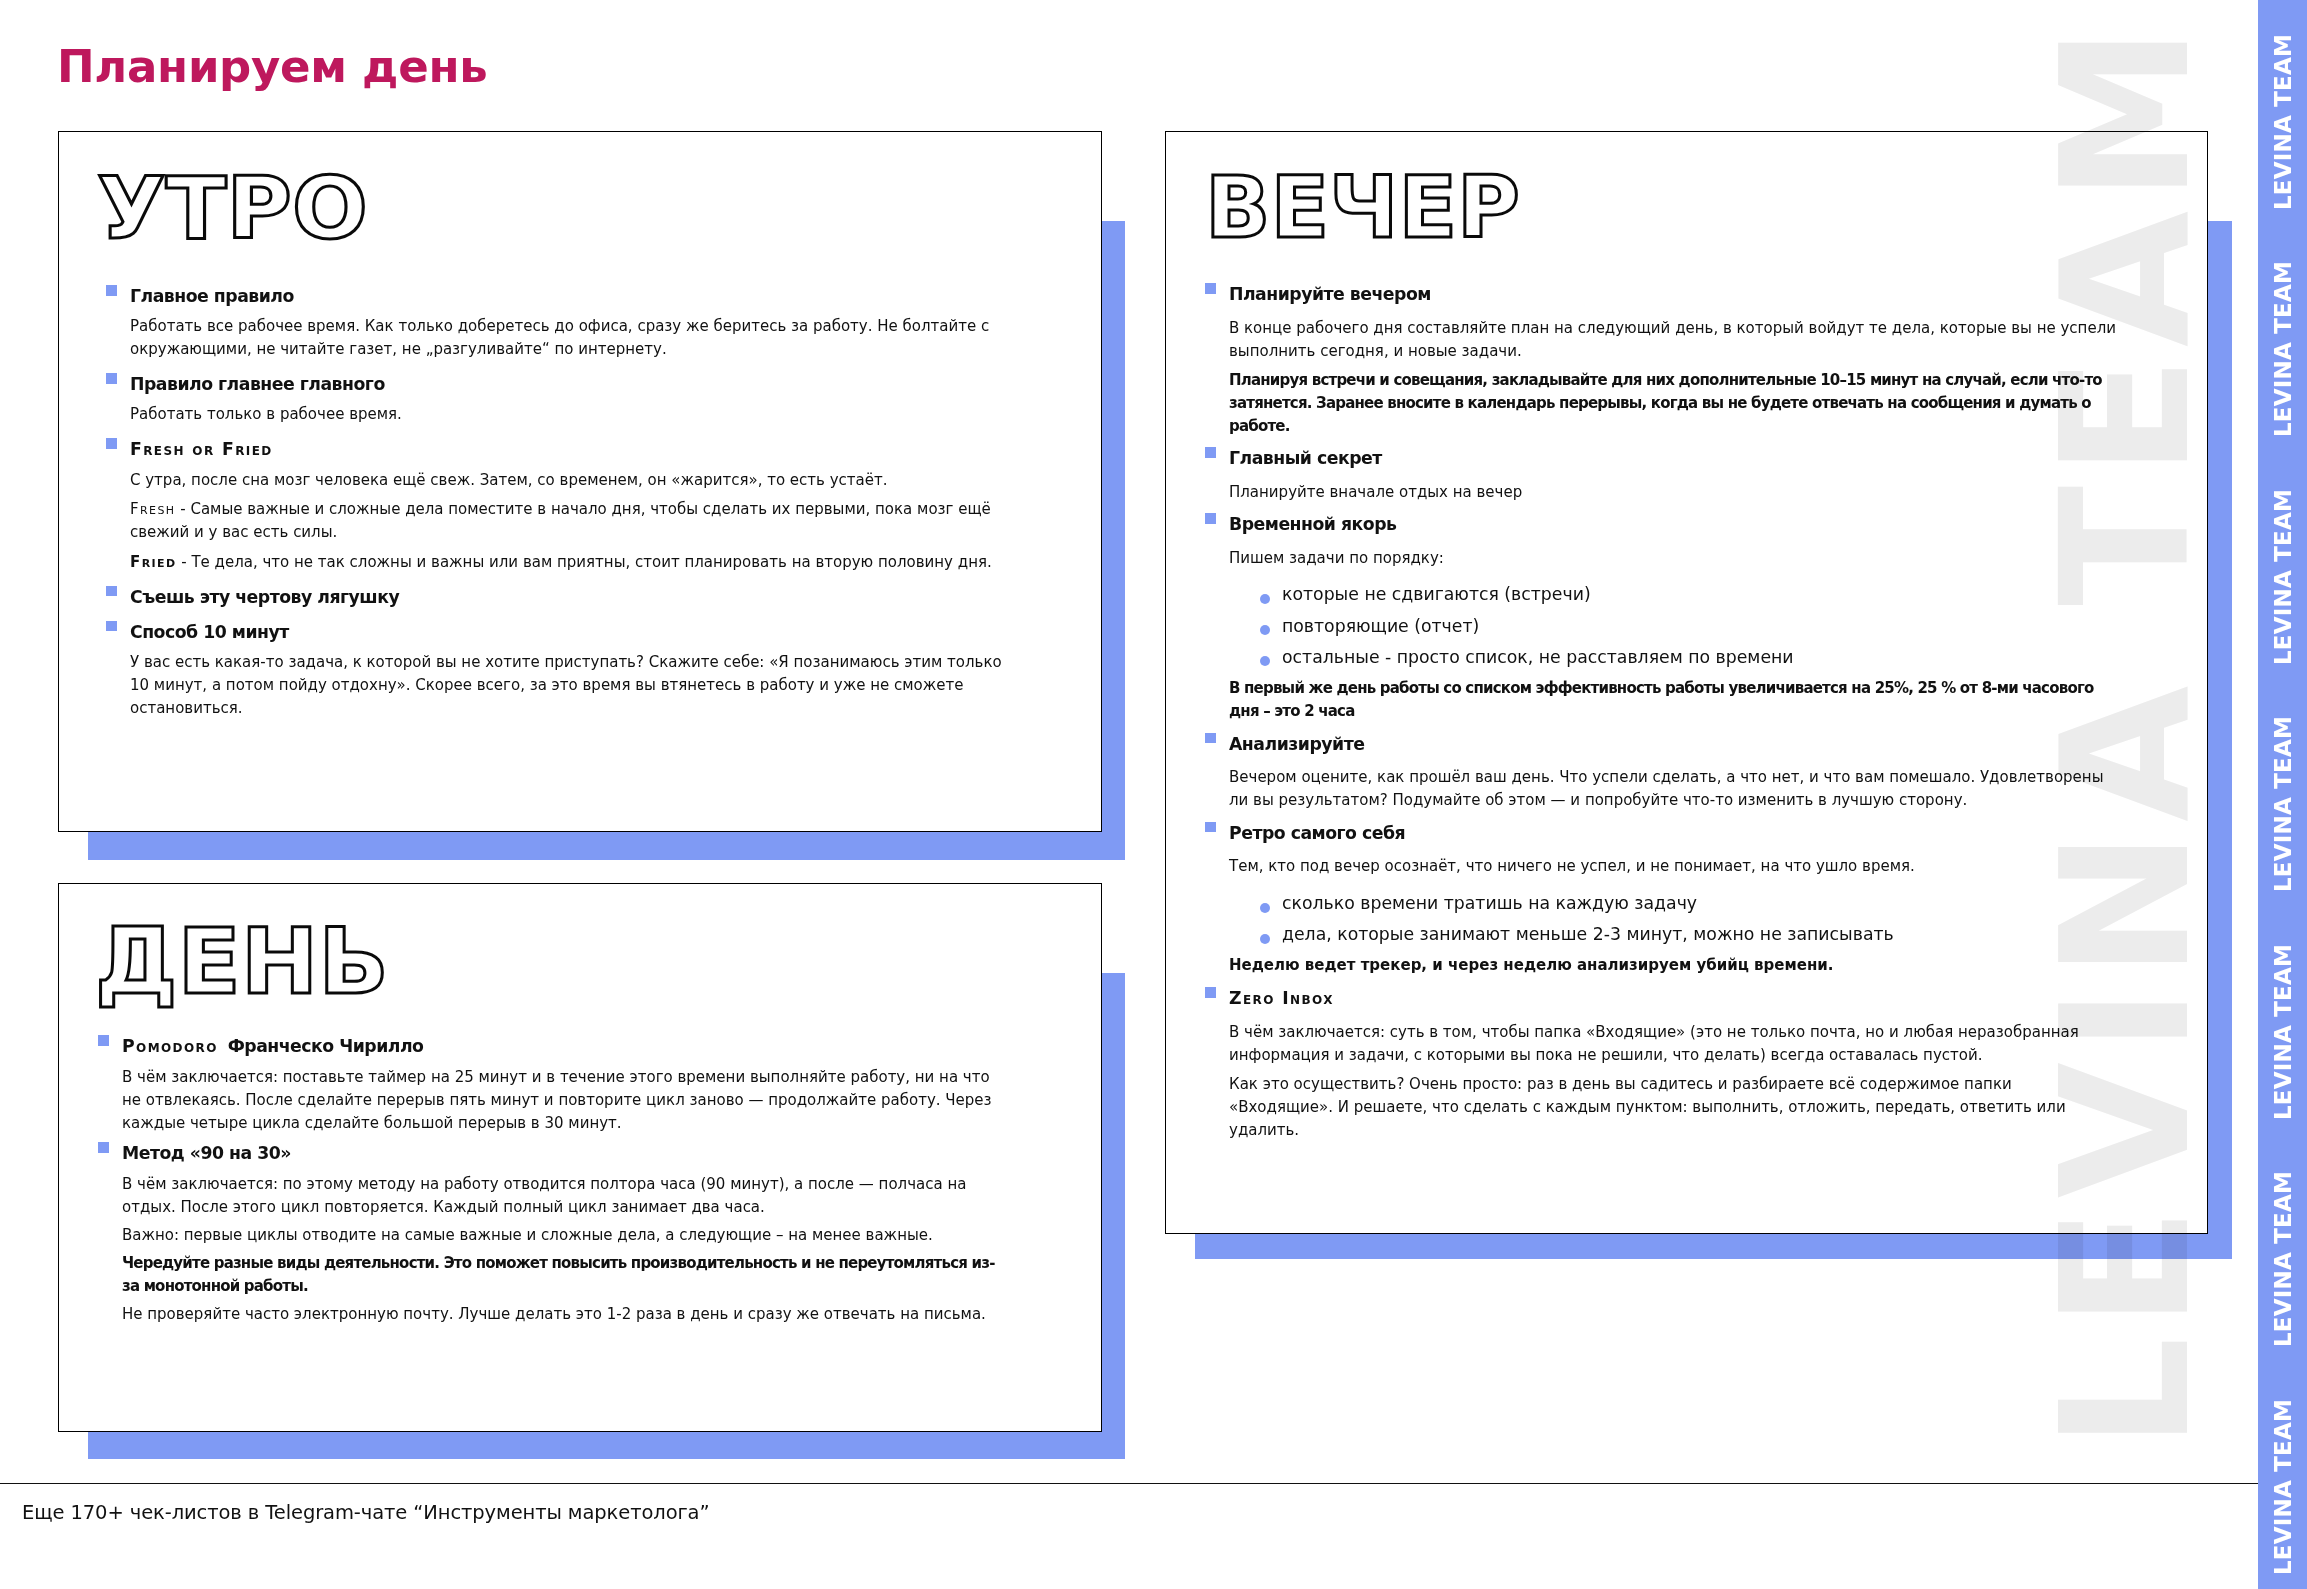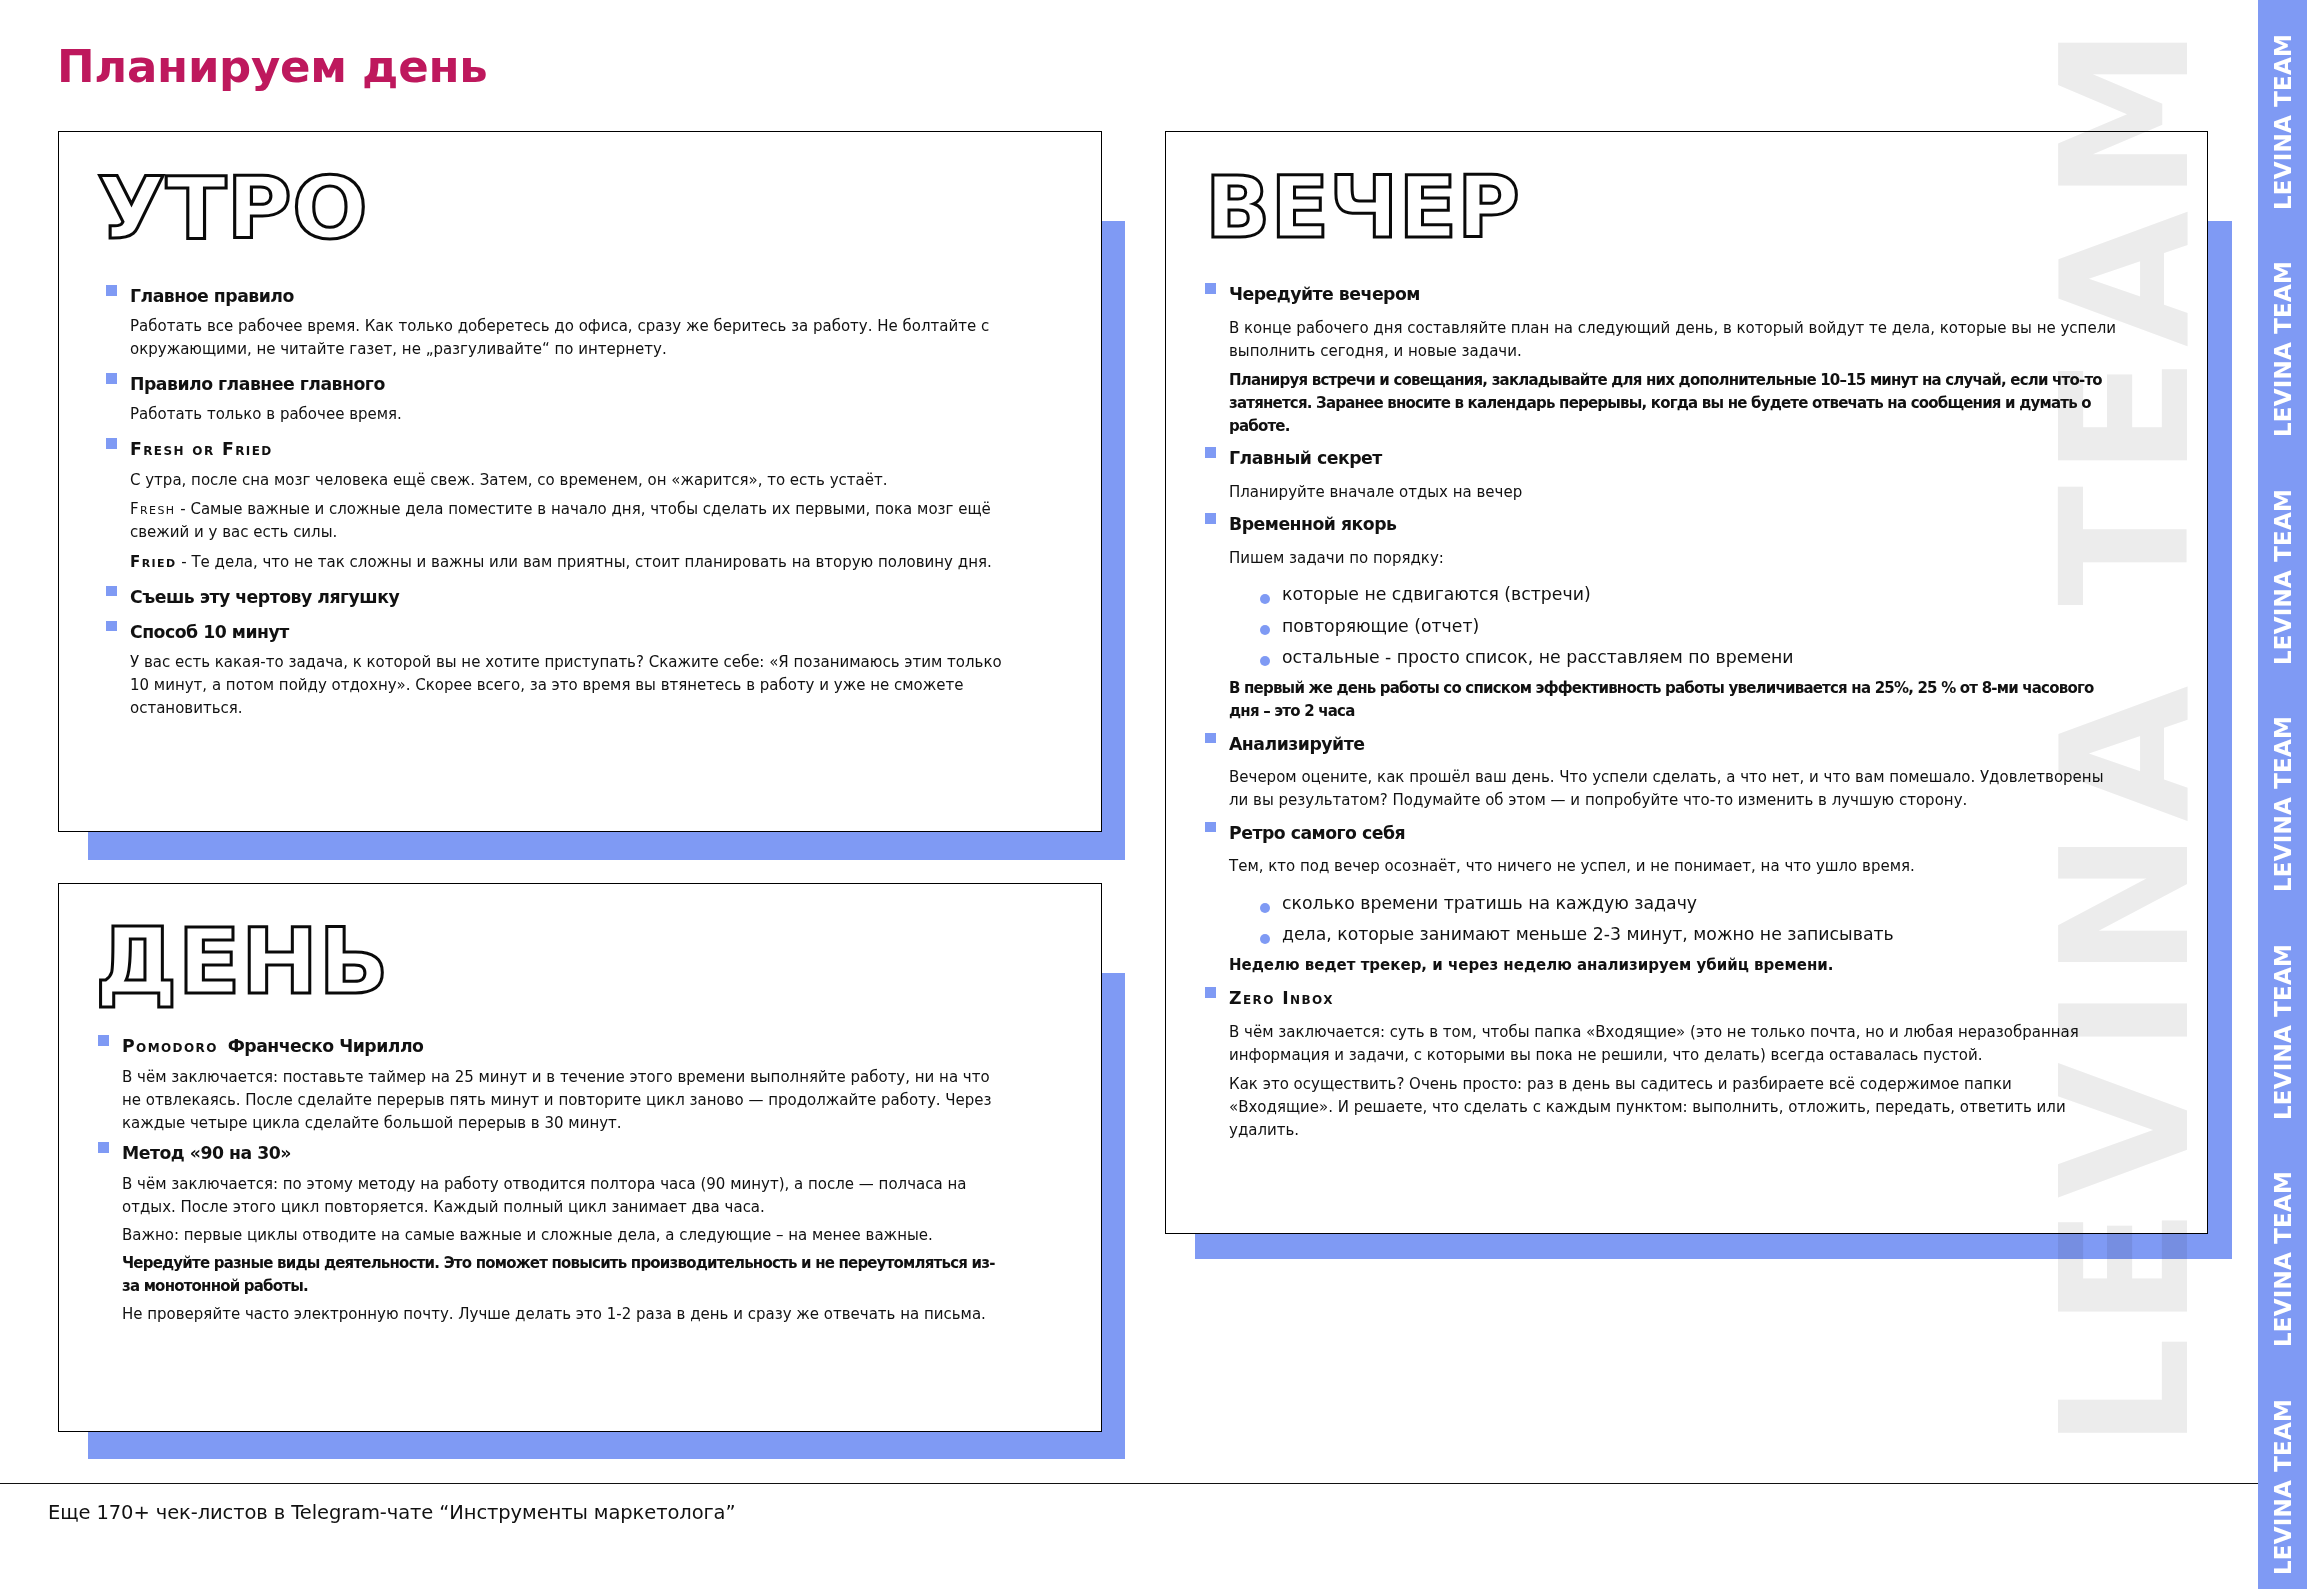--- a/index.html
+++ b/index.html
@@ -47,21 +47,21 @@
   .dotrow + .para{margin-top:var(--gap-after-dot);font-weight:bold;}
   .para.b{font-weight:700;letter-spacing:-0.8px;}
   .sc{font-variant:small-caps;letter-spacing:1.4px;}
   .sc-lead{padding-right:4.3px;}
   .dotrow{font-size:17.3px;line-height:var(--lh);margin:var(--gap-dot) 0 0 0;padding-left:53px;position:relative;}
   .dotrow + .dotrow{margin-top:var(--gap-dot2);}
   .dt{position:absolute;left:31px;top:10.8px;width:10px;height:10px;border-radius:50%;background:var(--accent);}
 
   
   .footrule{position:absolute;left:0;top:1483px;width:2258px;height:1.4px;background:#111;z-index:5;}
-  .footer-text{position:absolute;left:48px;top:1500px;font-size:19.5px;line-height:26px;
+  .footer-text{position:absolute;left:22px;top:1500px;font-size:19.5px;line-height:26px;
                color:#111;margin:0;letter-spacing:-0.1px;z-index:5;}
 </style>
 </head>
 <body>
 
 <div class="page">
   <div class="watermark">LEVINA TEAM</div>
   <h1 class="page-title">Планируем день</h1>
   <div class="shadow" style="left:88px;top:221px;width:1037px;height:639px;"></div>
   <section class="card" style="left:58px;top:131px;width:1044px;height:701px;"></section>
@@ -88,21 +88,21 @@
     <p class="head"><span class="sq"></span><span>Метод «90 на 30»</span></p>
     <p class="para">В чём заключается: по этому методу на работу отводится полтора часа (90 минут), а после — полчаса на отдых. После этого цикл повторяется. Каждый полный цикл занимает два часа.</p>
     <p class="para">Важно: первые циклы отводите на самые важные и сложные дела, а следующие – на менее важные.</p>
     <p class="para b">Чередуйте разные виды деятельности. Это поможет повысить производительность и не переутомляться из-за монотонной работы.</p>
     <p class="para">Не проверяйте часто электронную почту. Лучше делать это 1-2 раза в день и сразу же отвечать на письма.</p>
   </div>
   <div class="shadow" style="left:1195px;top:221px;width:1037px;height:1038px;"></div>
   <section class="card" style="left:1165px;top:131px;width:1043px;height:1103px;"></section>
   <div class="card-title" style="left:1205px;top:181px;font-size:85px;transform:scaleX(1.01) translateY(-0.186em);">ВЕЧЕР</div>
   <div class="body" style="left:1229px;top:283px;width:887px;--lh:23px;--gap-head:9.4px;--gap-after-head:10.7px;--gap-para:6px;--gap-dot:13.6px;--gap-dot2:8.1px;--gap-after-dot:8.5px;">
-    <p class="head"><span class="sq"></span><span>Чередуйте вечером</span></p>
+    <p class="head"><span class="sq"></span><span>Планируйте вечером</span></p>
     <p class="para">В конце рабочего дня составляйте план на следующий день, в который войдут те дела, которые вы не успели выполнить сегодня, и новые задачи.</p>
     <p class="para b">Планируя встречи и совещания, закладывайте для них дополнительные 10–15 минут на случай, если что-то затянется. Заранее вносите в календарь перерывы, когда вы не будете отвечать на сообщения и думать о работе.</p>
     <p class="head"><span class="sq"></span><span>Главный секрет</span></p>
     <p class="para">Планируйте вначале отдых на вечер</p>
     <p class="head"><span class="sq"></span><span>Временной якорь</span></p>
     <p class="para">Пишем задачи по порядку:</p>
     <p class="dotrow"><span class="dt"></span><span>которые не сдвигаются (встречи)</span></p>
     <p class="dotrow"><span class="dt"></span><span>повторяющие (отчет)</span></p>
     <p class="dotrow"><span class="dt"></span><span>остальные - просто список, не расставляем по времени</span></p>
     <p class="para b">В первый же день работы со списком эффективность работы увеличивается на 25%, 25 % от 8-ми часового дня – это 2 часа</p>

